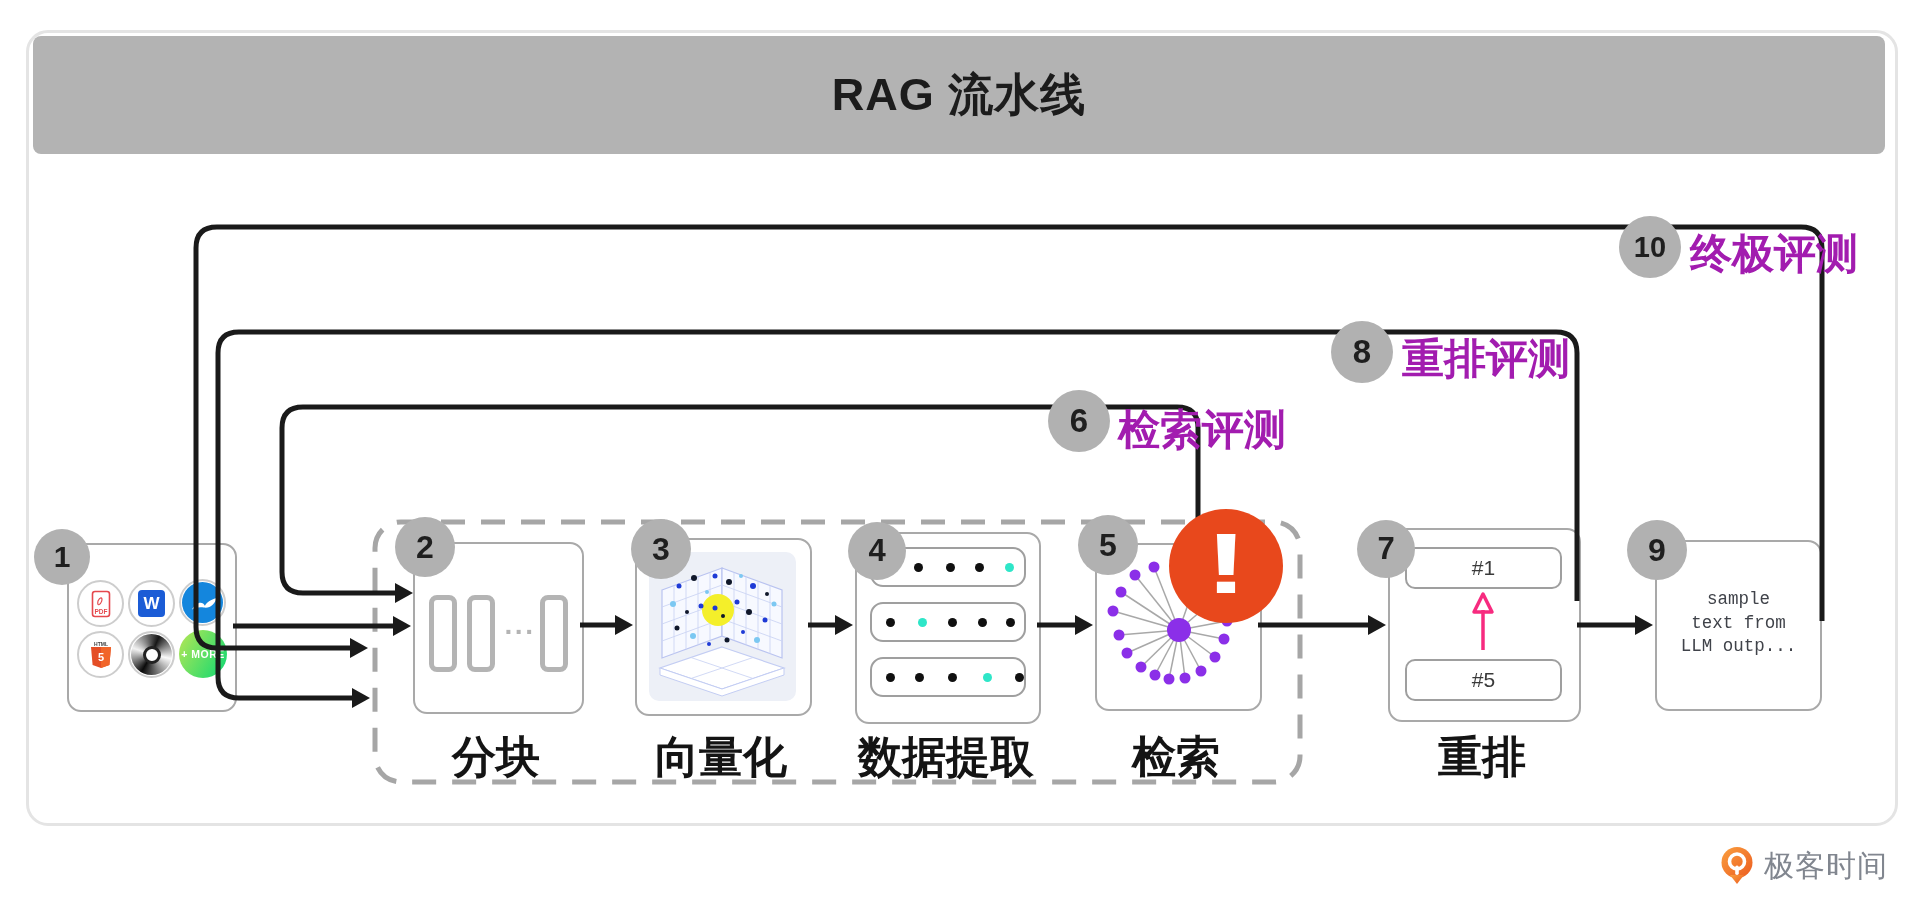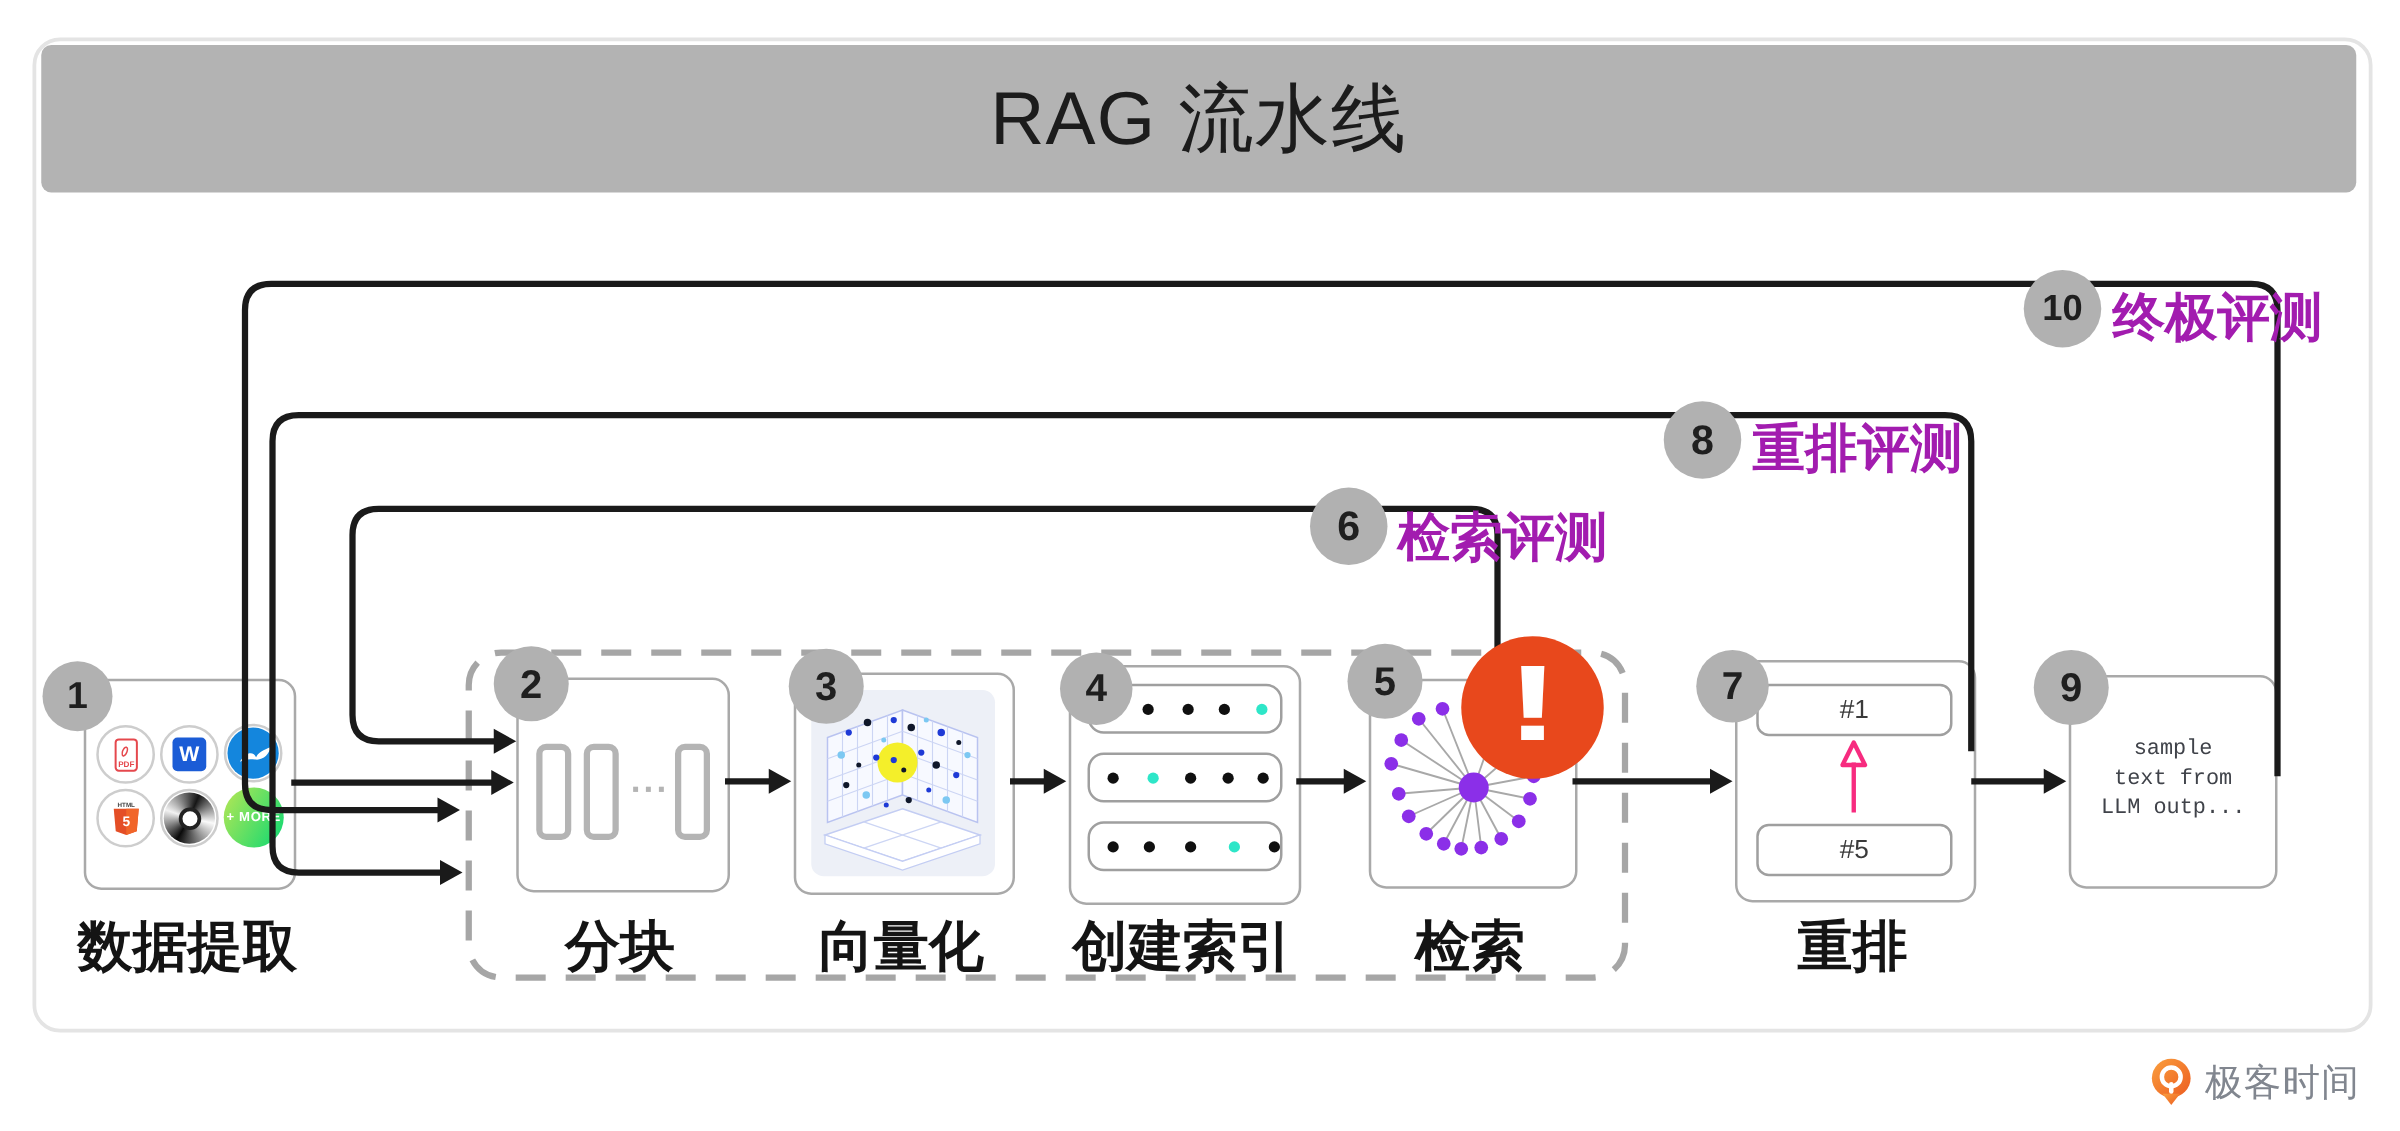--- a/index.html
+++ b/index.html
@@ -1,21 +1,21 @@
 <!DOCTYPE html>
 <html><head>
 <meta charset="utf-8">
 <style>
   html,body{margin:0;padding:0;background:#ffffff;}
   #stage{position:relative;width:1920px;height:905px;background:#fff;overflow:hidden;
          font-family:"Liberation Sans","DejaVu Sans",sans-serif;}
   .abs{position:absolute;}
   .card{border:3px solid #e4e4e4;border-radius:22px;background:#fff;}
   .banner{background:#b3b3b3;border-radius:8px;display:flex;align-items:center;justify-content:center;}
-  .page-title{font-size:60px;font-weight:400;color:#1c1c1c;letter-spacing:1px;}
+  .page-title{font-size:45px;font-weight:700;color:#1c1c1c;letter-spacing:1px;}
   .node{background:#fff;border:2px solid #a9a9a9;border-radius:14px;}
   .num{background:#b1b1b1;border-radius:50%;display:flex;align-items:center;justify-content:center;
        font-weight:700;color:#1f1f1f;z-index:6;}
   .step-label{font-size:44px;font-weight:700;color:#141414;text-align:center;z-index:3;white-space:nowrap;}
   .anno{font-size:42px;font-weight:700;color:#a21caf;z-index:6;white-space:nowrap;}
   .src-circle{width:47px;height:47px;border-radius:50%;border:2px solid #cdcdcd;background:#fff;
               display:flex;align-items:center;justify-content:center;box-sizing:border-box;}
   .chunk{width:28px;height:77px;border:5px solid #b4b4b4;border-radius:8px;background:#fff;box-sizing:border-box;}
   .chunk-dots{width:44px;text-align:center;font-size:28px;font-weight:700;color:#b4b4b4;letter-spacing:1px;}
   .idx-row{width:156px;height:40px;border:2px solid #9f9f9f;border-radius:13px;background:#fff;box-sizing:border-box;}
@@ -272,24 +272,23 @@
   <div class="abs num" style="left:395px;top:517px;width:60px;height:60px;font-size:32px;">2</div>
   <div class="abs num" style="left:631px;top:519px;width:60px;height:60px;font-size:32px;">3</div>
   <div class="abs num" style="left:848px;top:522px;width:58px;height:58px;font-size:31px;">4</div>
   <div class="abs num" style="left:1078px;top:515px;width:60px;height:60px;font-size:32px;">5</div>
   <div class="abs num" style="left:1048px;top:390px;width:62px;height:62px;font-size:33px;">6</div>
   <div class="abs num" style="left:1357px;top:520px;width:58px;height:58px;font-size:31px;">7</div>
   <div class="abs num" style="left:1331px;top:321px;width:62px;height:62px;font-size:33px;">8</div>
   <div class="abs num" style="left:1627px;top:520px;width:60px;height:60px;font-size:32px;">9</div>
   <div class="abs num" style="left:1619px;top:216px;width:62px;height:62px;font-size:29px;">10</div>
 
-  <div class="abs step-label" style="left:40px;top:728px;width:220px;">数据提取</div>
   <div class="abs step-label" style="left:386px;top:728px;width:220px;">分块</div>
   <div class="abs step-label" style="left:611px;top:728px;width:220px;">向量化</div>
-  <div class="abs step-label" style="left:836px;top:728px;width:220px;">创建索引</div>
+  <div class="abs step-label" style="left:836px;top:728px;width:220px;">数据提取</div>
   <div class="abs step-label" style="left:1066px;top:728px;width:220px;">检索</div>
   <div class="abs step-label" style="left:1372px;top:728px;width:220px;">重排</div>
 
   <div class="abs anno" style="left:1118px;top:402px;">检索评测</div>
   <div class="abs anno" style="left:1402px;top:331px;">重排评测</div>
   <div class="abs anno" style="left:1690px;top:226px;">终极评测</div>
 
   <div class="abs footer" style="left:1718px;top:845px;height:42px;">
     <svg width="38" height="40" viewBox="0 0 38 40">
       <defs>

